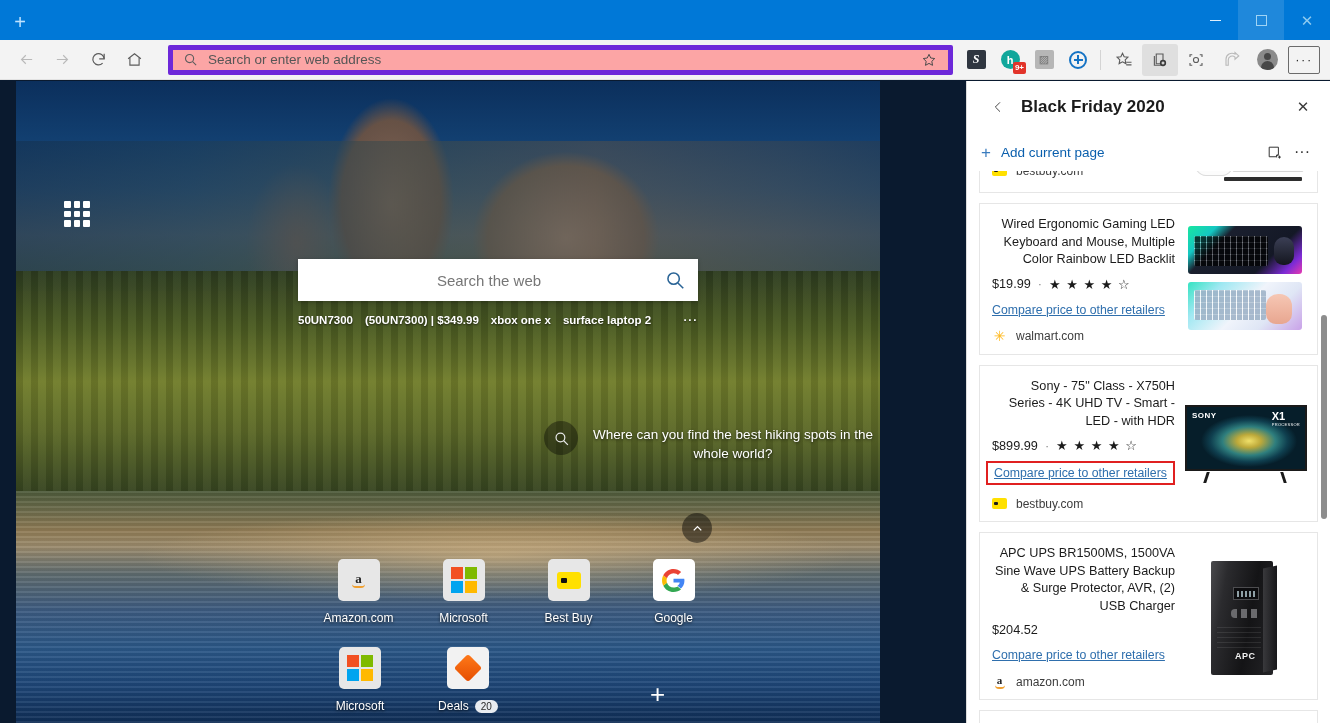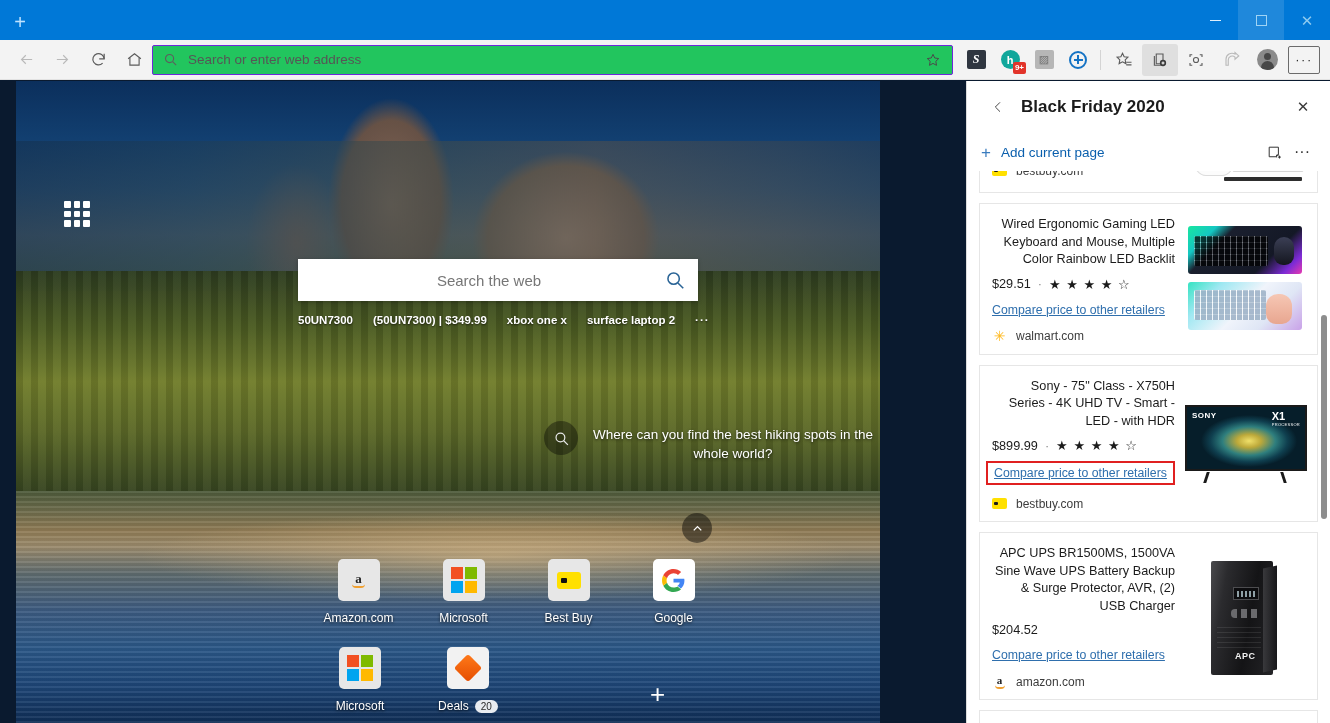--- a/index.html
+++ b/index.html
@@ -61,22 +61,22 @@
     background: #f3f3f3; display: flex; align-items: center;
     border-bottom: 1px solid #e2e2e2;
   }
   .tb-btn {
     width: 36px; height: 32px; display: flex; align-items: center; justify-content: center;
     border-radius: 3px; color: #5c5c5c; flex: 0 0 auto;
   }
   .tb-btn.first { margin-left: 8px; }
   .tb-btn.disabled { color: #b9b9b9; }
   .addressbar {
-    flex: 1; height: 30px; margin: 0 6px 0 0;
-    background: #22c55e; border: 1px solid #6d28d9; border-radius: 2px;
+    flex: 1; height: 30px; margin: 0 6px 0 16px;
+    background: #fca5a5; border: 5px solid #6d28d9; border-radius: 2px;
     display: flex; align-items: center; padding: 0 6px 0 10px;
   }
   .addr-search-icon { color: #5d5d5d; margin-right: 10px; display: flex; }
   .addr-text { flex: 1; font-size: 13.5px; color: #565656; }
   .addr-fav { width: 26px; height: 26px; display: flex; align-items: center; justify-content: center; color: #4a4a4a; }
 
   .ext-icon { width: 34px; height: 32px; display: flex; align-items: center; justify-content: center;
               position: relative; border-radius: 3px; flex: 0 0 auto; }
   .ic-s { width: 19px; height: 19px; background: #2f3640; border-radius: 2px; color: #fff;
           font-size: 12px; font-style: italic; font-weight: bold; display:flex; align-items:center; justify-content:center;
@@ -166,21 +166,21 @@
   .searchbox {
     position: absolute; left: 282px; top: 178px; width: 400px; height: 42px;
     background: #ffffff; display: flex; align-items: center; padding: 0 12px 0 16px;
     box-shadow: 0 1px 4px rgba(0,0,0,0.25);
   }
   .searchbox .txt { flex: 1; font-size: 15px; color: #767676; }
   .searchbox .mag { color: #2a6496; display:flex; }
 
   .suggest-row {
     position: absolute; left: 282px; top: 228px; width: 400px; height: 22px;
-    display: flex; align-items: center; gap: 20px;
+    display: flex; align-items: center; gap: 12px;
     font-size: 11.5px; color: #ffffff; text-shadow: 0 1px 2px rgba(0,0,0,0.65);
     font-weight: bold; white-space: nowrap;
   }
   .suggest-dots { margin-left: auto; letter-spacing: 1px; }
 
   .hint {
     position: absolute; left: 528px; top: 340px; width: 330px;
     display: flex; align-items: flex-start; gap: 14px;
   }
   .hint-badge {
@@ -613,21 +613,21 @@
             <span class="xb-ctrl"></span>
 
           </div>
         </div>
       </div>
 
       <div class="card">
         <div class="card-body">
           <div class="card-title">Wired Ergonomic Gaming LED Keyboard and Mouse, Multiple Color Rainbow LED Backlit</div>
           <div class="card-price-row">
-            <span>$29.51</span>
+            <span>$19.99</span>
             <span class="dot">·</span>
             <span class="stars">★ ★ ★ ★ ☆</span>
           </div>
           <a class="card-link" href="#">Compare price to other retailers</a>
           <div class="card-site">
             <span class="site-fav">
                 <span class="wm-spark">✳</span>
               </span>
             <span>walmart.com</span>
           </div>

